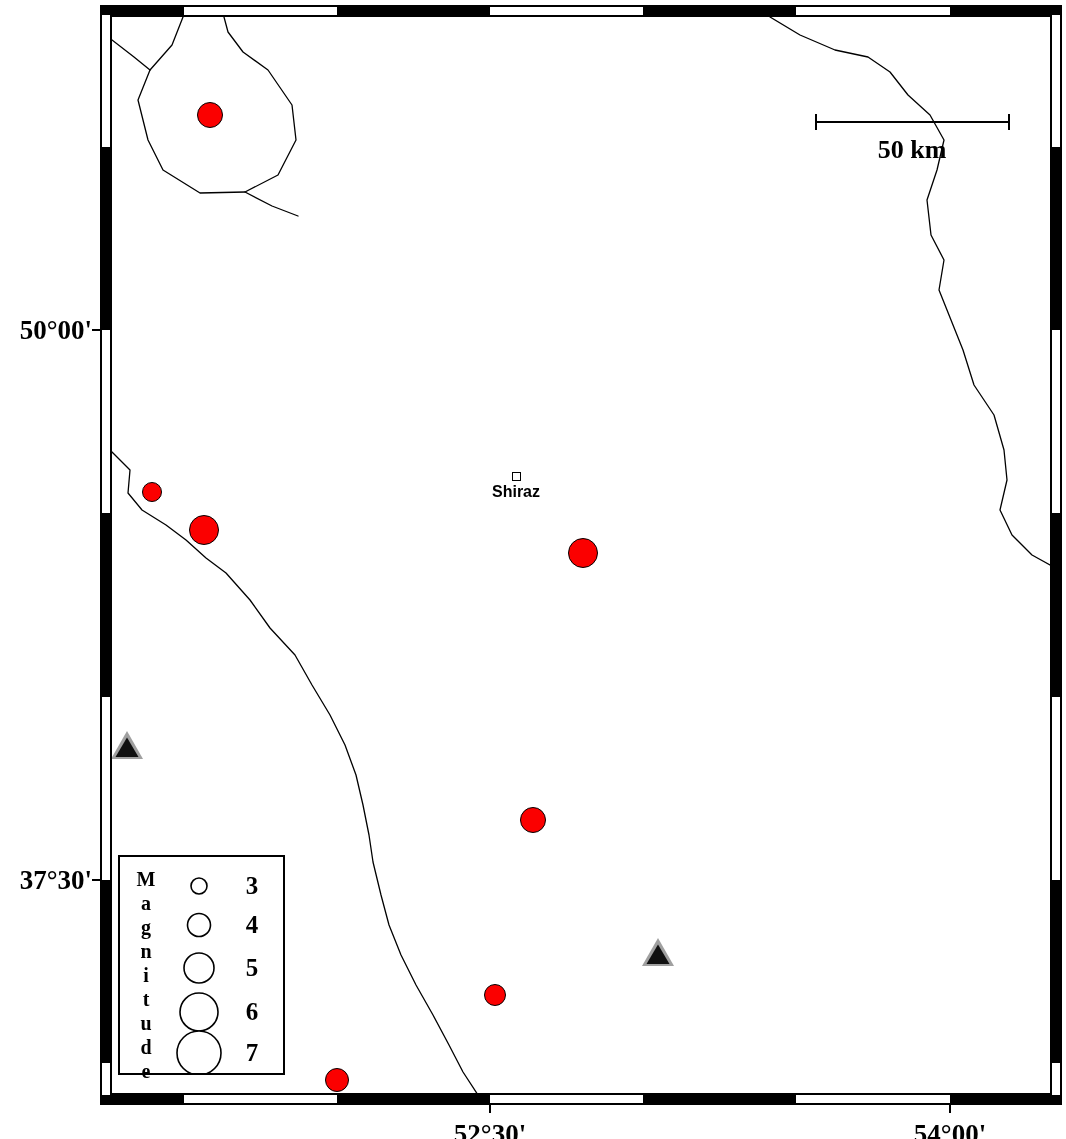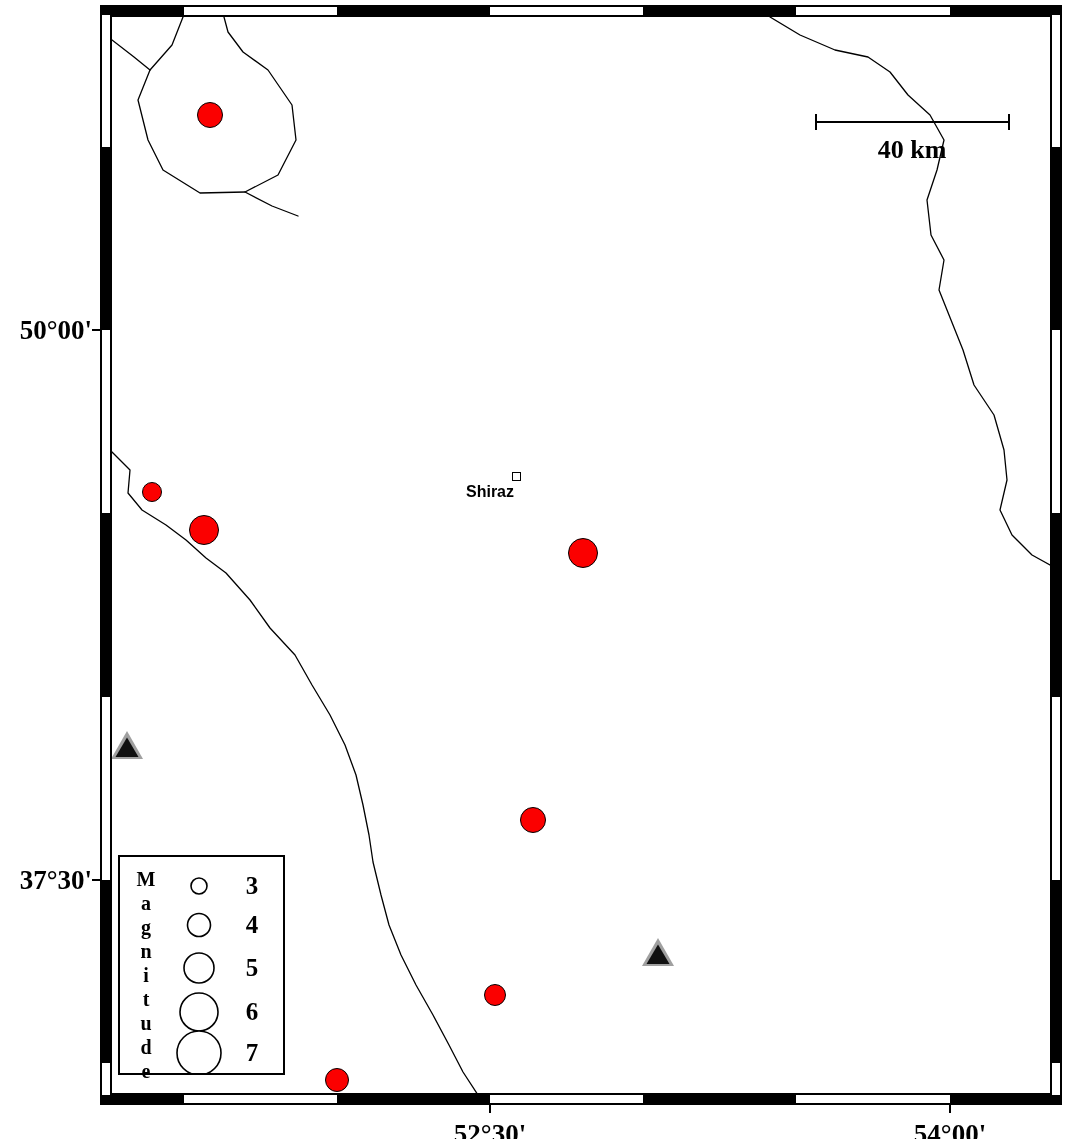--- a/index.html
+++ b/index.html
@@ -9,21 +9,21 @@
              border:2px solid #000;box-sizing:border-box;background:#fff;}
   .seg{position:absolute;background:#000;}
   .map-inner{position:absolute;left:8px;top:8px;width:942px;height:1080px;
              border:2px solid #000;box-sizing:border-box;background:#fff;overflow:hidden;}
   .lines-svg{position:absolute;left:0;top:0;width:938px;height:1076px;}
   .marker-layer{position:absolute;left:0;top:0;width:938px;height:1076px;}
   .eq{position:absolute;border:1.6px solid #000;border-radius:50%;box-sizing:border-box;}
   .station{position:absolute;width:32px;height:28px;}
   .city-square{position:absolute;width:9px;height:9px;border:1.7px solid #000;background:#fff;box-sizing:border-box;}
   .city-label{position:absolute;font-family:"Liberation Sans",sans-serif;font-weight:bold;
-              font-size:16px;}
+              font-size:16px;text-align:center;}
   .scalebar{position:absolute;}
   .sb-line{position:absolute;background:#000;}
   .sb-tick{position:absolute;background:#000;}
   .sb-label{position:absolute;font-weight:bold;font-size:26px;text-align:center;}
   .legend{position:absolute;border:2px solid #000;background:#fff;box-sizing:border-box;}
   .legend-title{position:absolute;left:14px;top:11px;height:202px;
                 writing-mode:vertical-lr;text-orientation:upright;
                 font-weight:bold;font-size:20px;letter-spacing:2px;}
   .legend-svg{position:absolute;left:0;top:0;}
   .legend-num{position:absolute;left:108px;width:48px;text-align:center;
@@ -99,21 +99,21 @@
         </div>
 
       <div class="city-square" style="left:400px;top:455px;"></div>
       <div class="city-label" style="left:354px;top:466px;width:100px;">Shiraz</div>
 
       <div class="scalebar" style="left:703px;top:97px;width:195px;height:16px;">
         <div class="sb-line" style="left:0;top:7px;width:195px;height:2px;"></div>
         <div class="sb-tick" style="left:0;top:0;width:2px;height:16px;"></div>
         <div class="sb-tick" style="left:193px;top:0;width:2px;height:16px;"></div>
       </div>
-      <div class="sb-label" style="left:700px;top:118px;width:200px;">40 km</div>
+      <div class="sb-label" style="left:700px;top:118px;width:200px;">50 km</div>
 
       <div class="legend" style="left:6px;top:838px;width:167px;height:220px;">
         <svg class="legend-svg" width="163" height="216" viewBox="0 0 163 216">
             <circle cx="79" cy="29" r="8" fill="#ffffff" stroke="#000000" stroke-width="1.6"></circle>
             <circle cx="79" cy="68" r="11.5" fill="#ffffff" stroke="#000000" stroke-width="1.6"></circle>
             <circle cx="79" cy="111" r="15" fill="#ffffff" stroke="#000000" stroke-width="1.6"></circle>
             <circle cx="79" cy="155" r="19" fill="#ffffff" stroke="#000000" stroke-width="1.6"></circle>
             <circle cx="79" cy="196" r="22" fill="#ffffff" stroke="#000000" stroke-width="1.6"></circle>
           </svg>
         <div class="legend-title">Magnitude</div>

